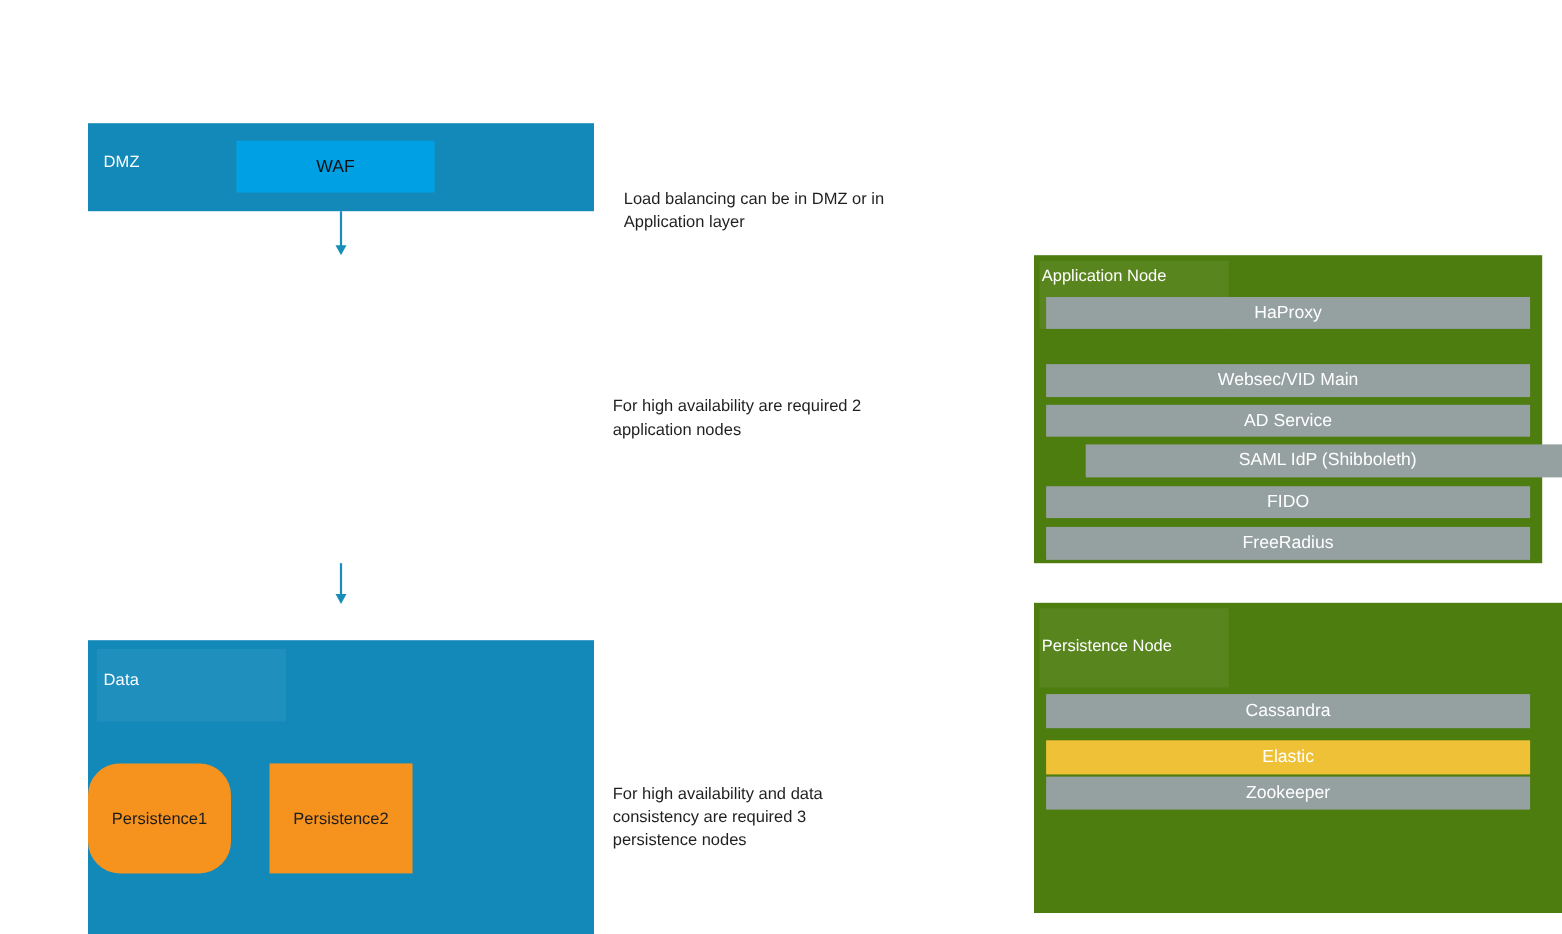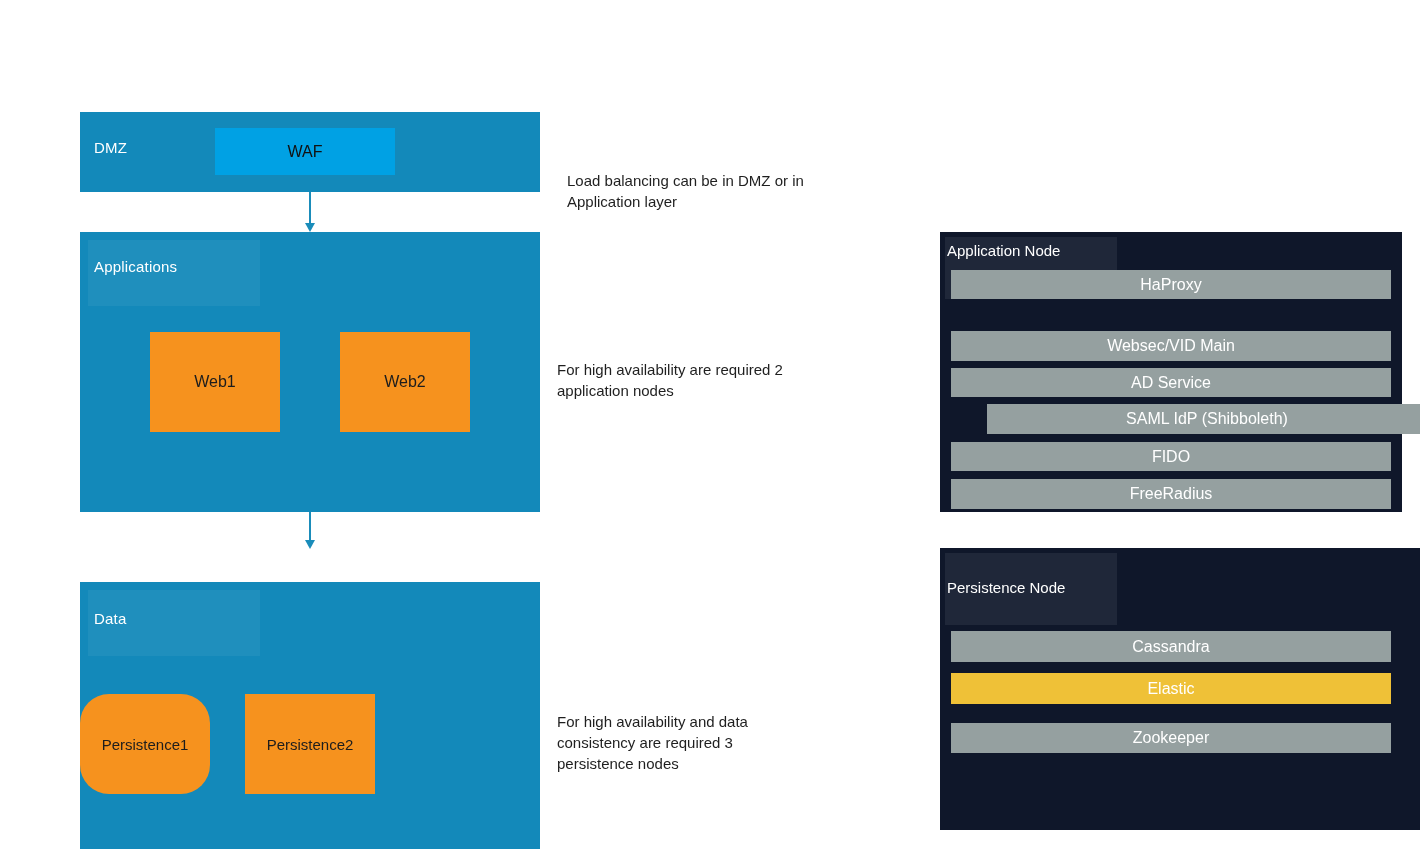--- a/index.html
+++ b/index.html
@@ -38,59 +38,53 @@
                  border-left:5px solid transparent; border-right:5px solid transparent;
                  border-top:9px solid #1A8CBA;}
 
   
   .annotation {position:absolute; color:#1f1f1f; font-size:15px; line-height:21px;}
   .ann-1 {left:567px; top:155px; width:300px;}
   .ann-2 {left:557px; top:344px; width:300px;}
   .ann-3 {left:557px; top:696px; width:250px;}
 
   
-  .panel {position:absolute; left:940px; width:462px; background:#0f172a;}
+  .panel {position:absolute; left:940px; width:462px; background:#4d7c0f;}
   .panel-app  {top:232px; height:280px;}
   .panel-pers {top:548px; height:282px;padding-left:44px;}
   .panel-title {position:absolute; left:7px; color:#ffffff; font-size:15px;}
   .panel-app  .panel-title {top:10px;}
   .panel-pers .panel-title {top:31px;}
   .panel .label-overlay {left:5px; top:5px; width:172px; height:62px; background:rgba(255,255,255,0.07);}
   .panel-pers .label-overlay {height:72px;}
 
   .bar {position:absolute; left:11px; width:440px; height:29px; background:#95A0A0;
         color:#ffffff; display:flex; align-items:center; justify-content:center; font-size:16px;}
   .bar-a1 {top:38px;}
   .bar-a2 {top:99px;  height:30px;}
   .bar-a3 {top:136px;}
   .bar-a4 {top:172px; height:30px;margin-left:36px;}
   .bar-a5 {top:210px;}
   .bar-a6 {top:247px; height:30px;}
   .bar-p1 {top:83px;  height:31px;}
   .bar-p2 {top:125px; height:31px; background:#EFC137;}
-  .bar-p3 {top:175px; height:30px;}
+  .bar-p3 {top:158px; height:30px;}
 </style>
 </head>
 <body>
 
 <div class="canvas">
 
   <section class="layer layer-dmz">
     <span class="layer-label">DMZ</span>
     <div class="node node-waf">WAF</div>
   </section>
 
   <div class="arrow arrow-1"></div>
 
-  <section class="layer layer-apps">
-    <div class="label-overlay"></div>
-    <span class="layer-label">Applications</span>
-    <div class="node node-web1">Web1</div>
-    <div class="node node-web2">Web2</div>
-  </section>
 
   <div class="arrow arrow-2"></div>
 
   <section class="layer layer-data">
     <div class="label-overlay"></div>
     <span class="layer-label">Data</span>
     <div class="node node-pers node-pers1">Persistence1</div>
     <div class="node node-pers node-pers2">Persistence2</div>
   </section>
 

